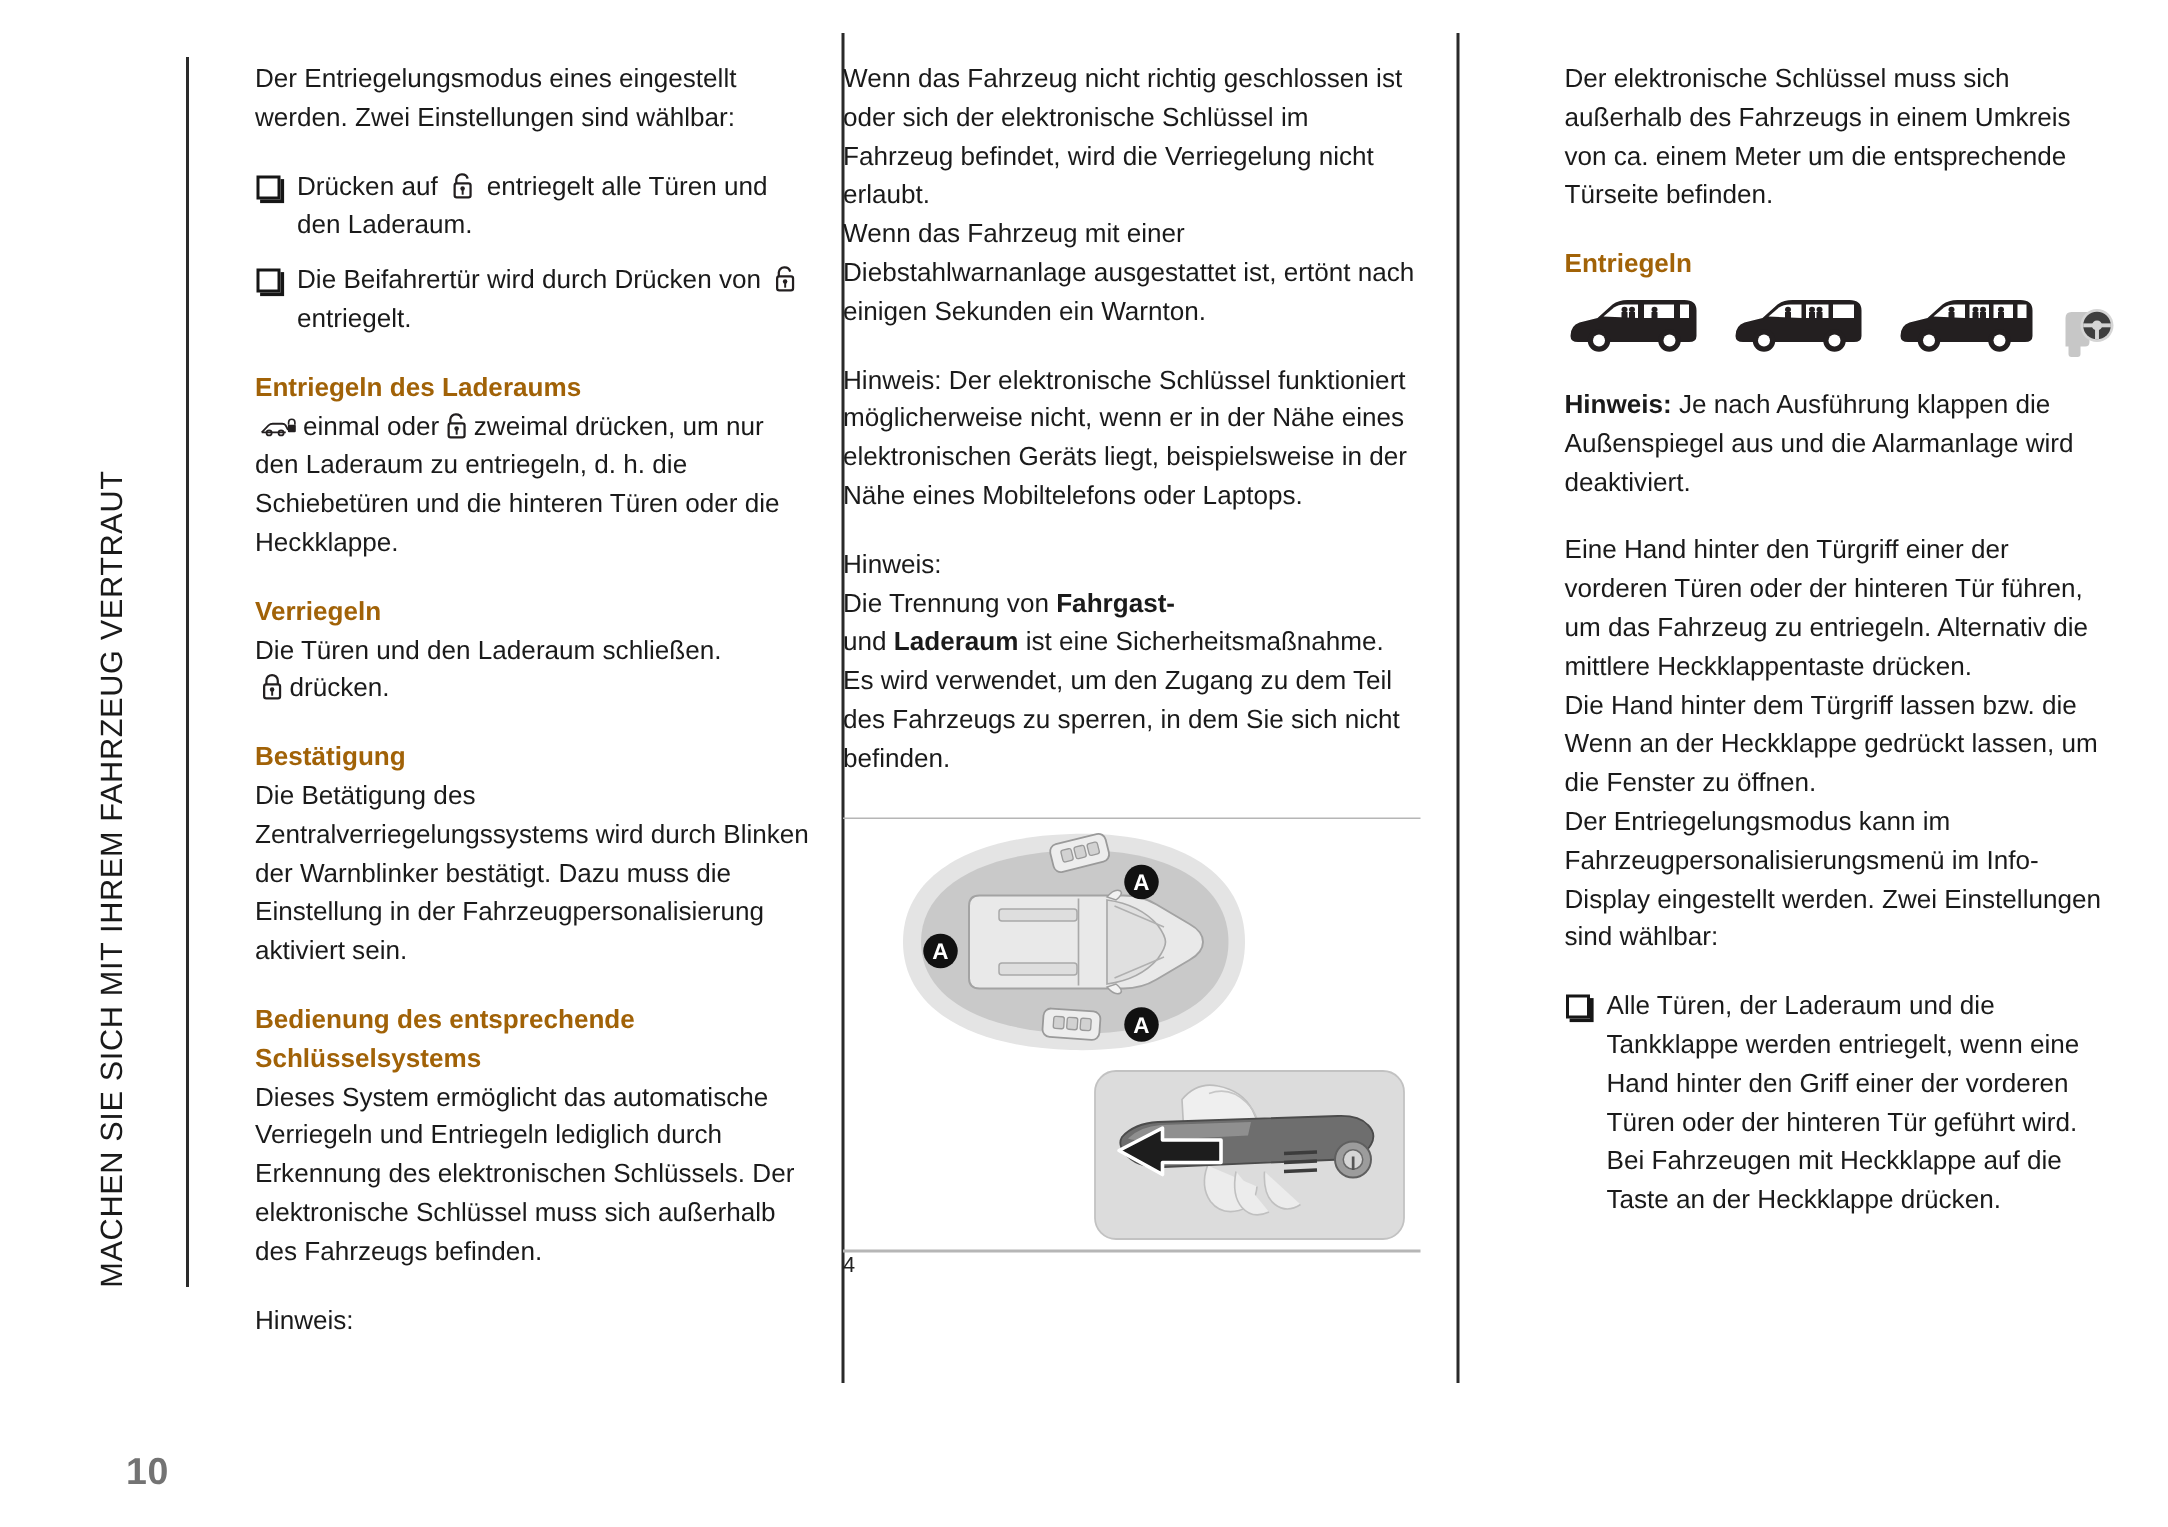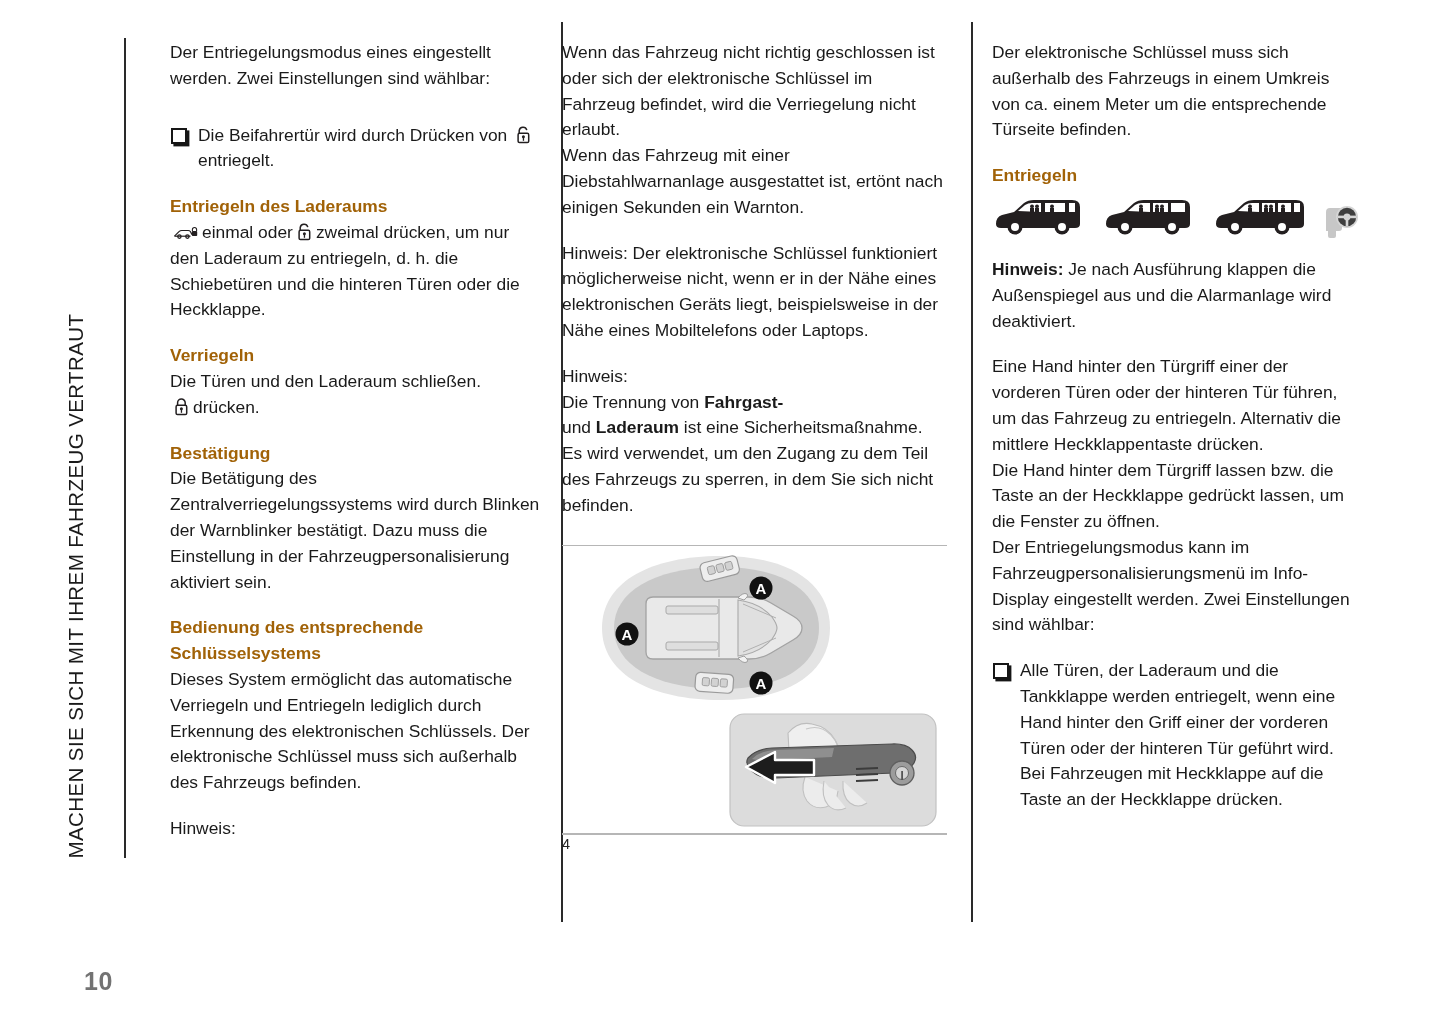--- a/index.html
+++ b/index.html
@@ -53,21 +53,21 @@
 
   
   .col {
     position: absolute;
     top: 40px;
     font-size: 17.4px;
     line-height: 25.8px;
   }
   .col-1 { left: 170px; width: 372px; }
   .col-2 { left: 562px; width: 385px; }
-  .col-3 { left: 992px; width: 360px; }
+  .col-3 { left: 1043px; width: 360px; }
 
   .col-rule {
     position: absolute;
     top: 22px;
     width: 1.6px;
     height: 900px;
     background: #2a2a2a;
   }
   .rule-a { left: 561px; }
   .rule-b { left: 971px; }
@@ -163,20 +163,33 @@
 
   <div class="col-rule rule-a"></div>
   <div class="col-rule rule-b"></div>
 
   <div class="col col-1">
 
     <p class="para">Der Entriegelungsmodus eines eingestellt werden. Zwei Einstellungen sind wählbar:</p>
 
     <div class="gap-md"></div>
 
+    <div class="bullet-item">
+      <span class="bullet-glyph"></span>
+      <span>Drücken auf</span>
+      <span class="icn">
+        <svg width="17" height="20" viewBox="0 0 17 20">
+          <path d="M4.2 8.4 V5.6 a3.9 3.9 0 0 1 7.6 -0.5" fill="none" stroke="#231f20" stroke-width="1.5"></path>
+          <rect x="3.1" y="8.3" width="10.6" height="9.3" rx="1.4" fill="none" stroke="#231f20" stroke-width="1.5"></rect>
+          <circle cx="8.4" cy="11.7" r="1.5" fill="#231f20"></circle>
+          <rect x="7.8" y="12.6" width="1.3" height="3.2" fill="#231f20"></rect>
+        </svg>
+      </span>
+      <span>entriegelt alle Türen und den Laderaum.</span>
+    </div>
 
     <div class="gap-sm"></div>
 
     <div class="bullet-item">
       <span class="bullet-glyph"></span>
       <span>Die Beifahrertür wird durch Drücken von</span>
       <span class="icn">
         <svg width="17" height="20" viewBox="0 0 17 20">
           <path d="M4.2 8.4 V5.6 a3.9 3.9 0 0 1 7.6 -0.5" fill="none" stroke="#231f20" stroke-width="1.5"></path>
           <rect x="3.1" y="8.3" width="10.6" height="9.3" rx="1.4" fill="none" stroke="#231f20" stroke-width="1.5"></rect>
@@ -443,21 +456,21 @@
     <div class="gap-sm"></div>
 
     <p class="para">
       <b>Hinweis:</b>
       <span>Je nach Ausführung klappen die Außenspiegel aus und die Alarmanlage wird deaktiviert.</span>
     </p>
 
     <div class="gap-md"></div>
 
     <p class="para">Eine Hand hinter den Türgriff einer der vorderen Türen oder der hinteren Tür führen, um das Fahrzeug zu entriegeln. Alternativ die mittlere Heckklappentaste drücken.</p>
-    <p class="para">Die Hand hinter dem Türgriff lassen bzw. die Taste an der Heckklappe gedrückt lassen, um die Fenster zu öffnen.</p>
+    <p class="para">Die Hand hinter dem Türgriff lassen bzw. die Wenn an der Heckklappe gedrückt lassen, um die Fenster zu öffnen.</p>
     <p class="para">Der Entriegelungsmodus kann im Fahrzeugpersonalisierungsmenü im Info-Display eingestellt werden. Zwei Einstellungen sind wählbar:</p>
 
     <div class="gap-md"></div>
 
     <div class="bullet-item">
       <span class="bullet-glyph"></span>
       <span>Alle Türen, der Laderaum und die Tankklappe werden entriegelt, wenn eine Hand hinter den Griff einer der vorderen Türen oder der hinteren Tür geführt wird. Bei Fahrzeugen mit Heckklappe auf die Taste an der Heckklappe drücken.</span>
     </div>
 
     <div class="gap-sm"></div>

